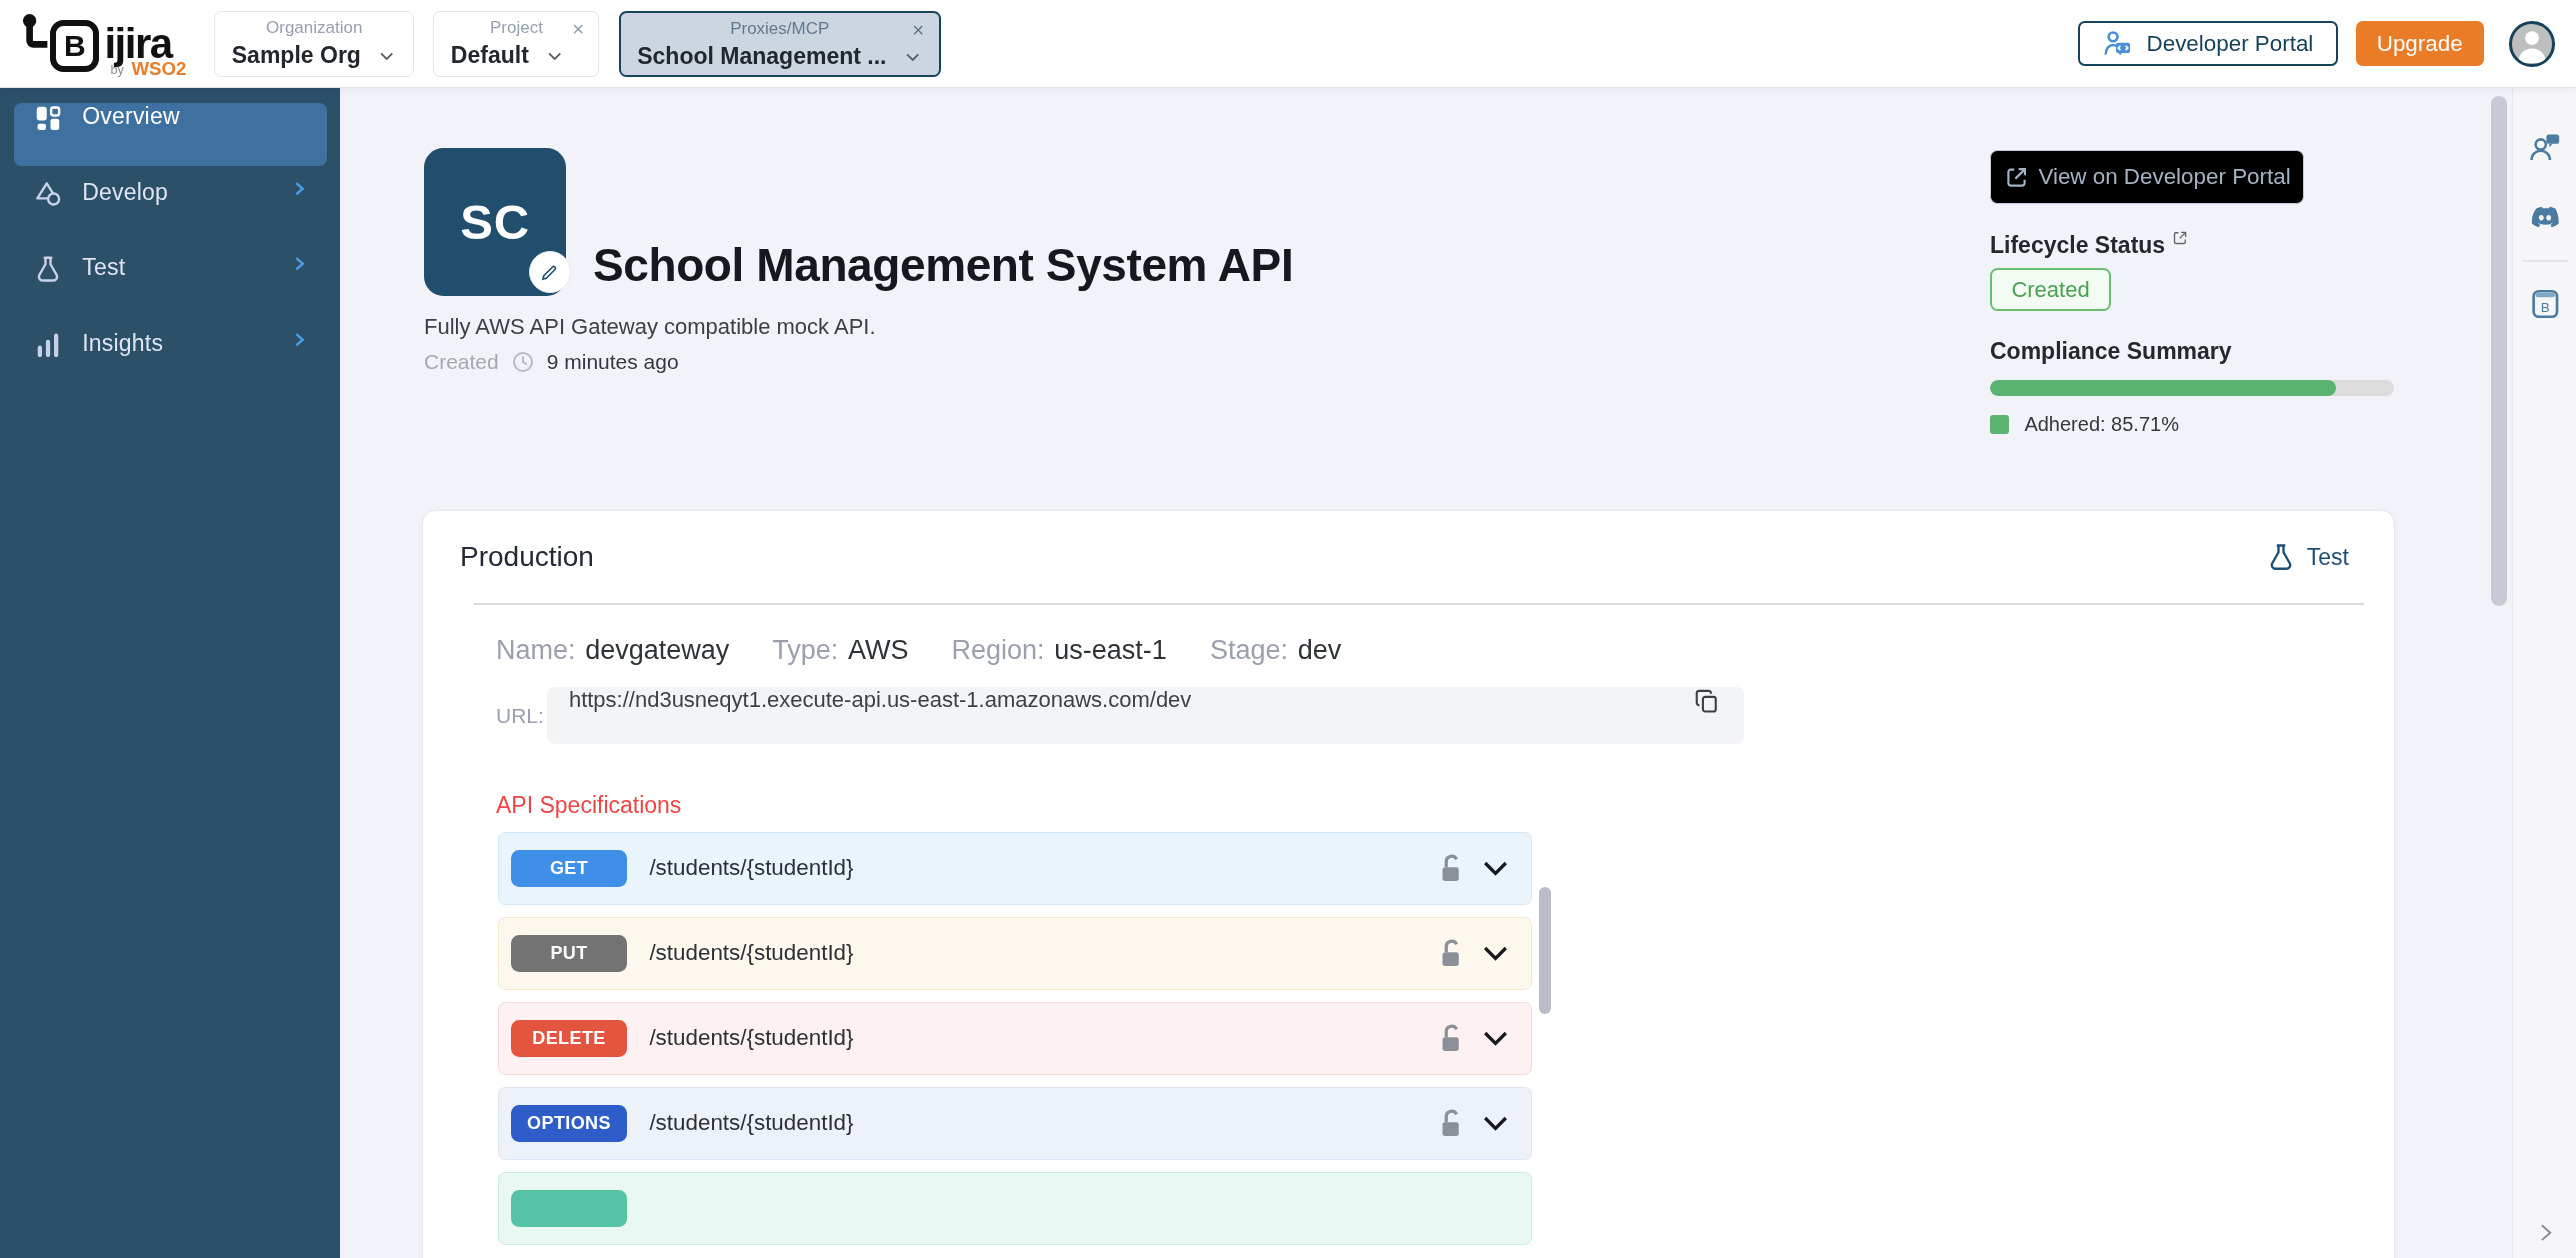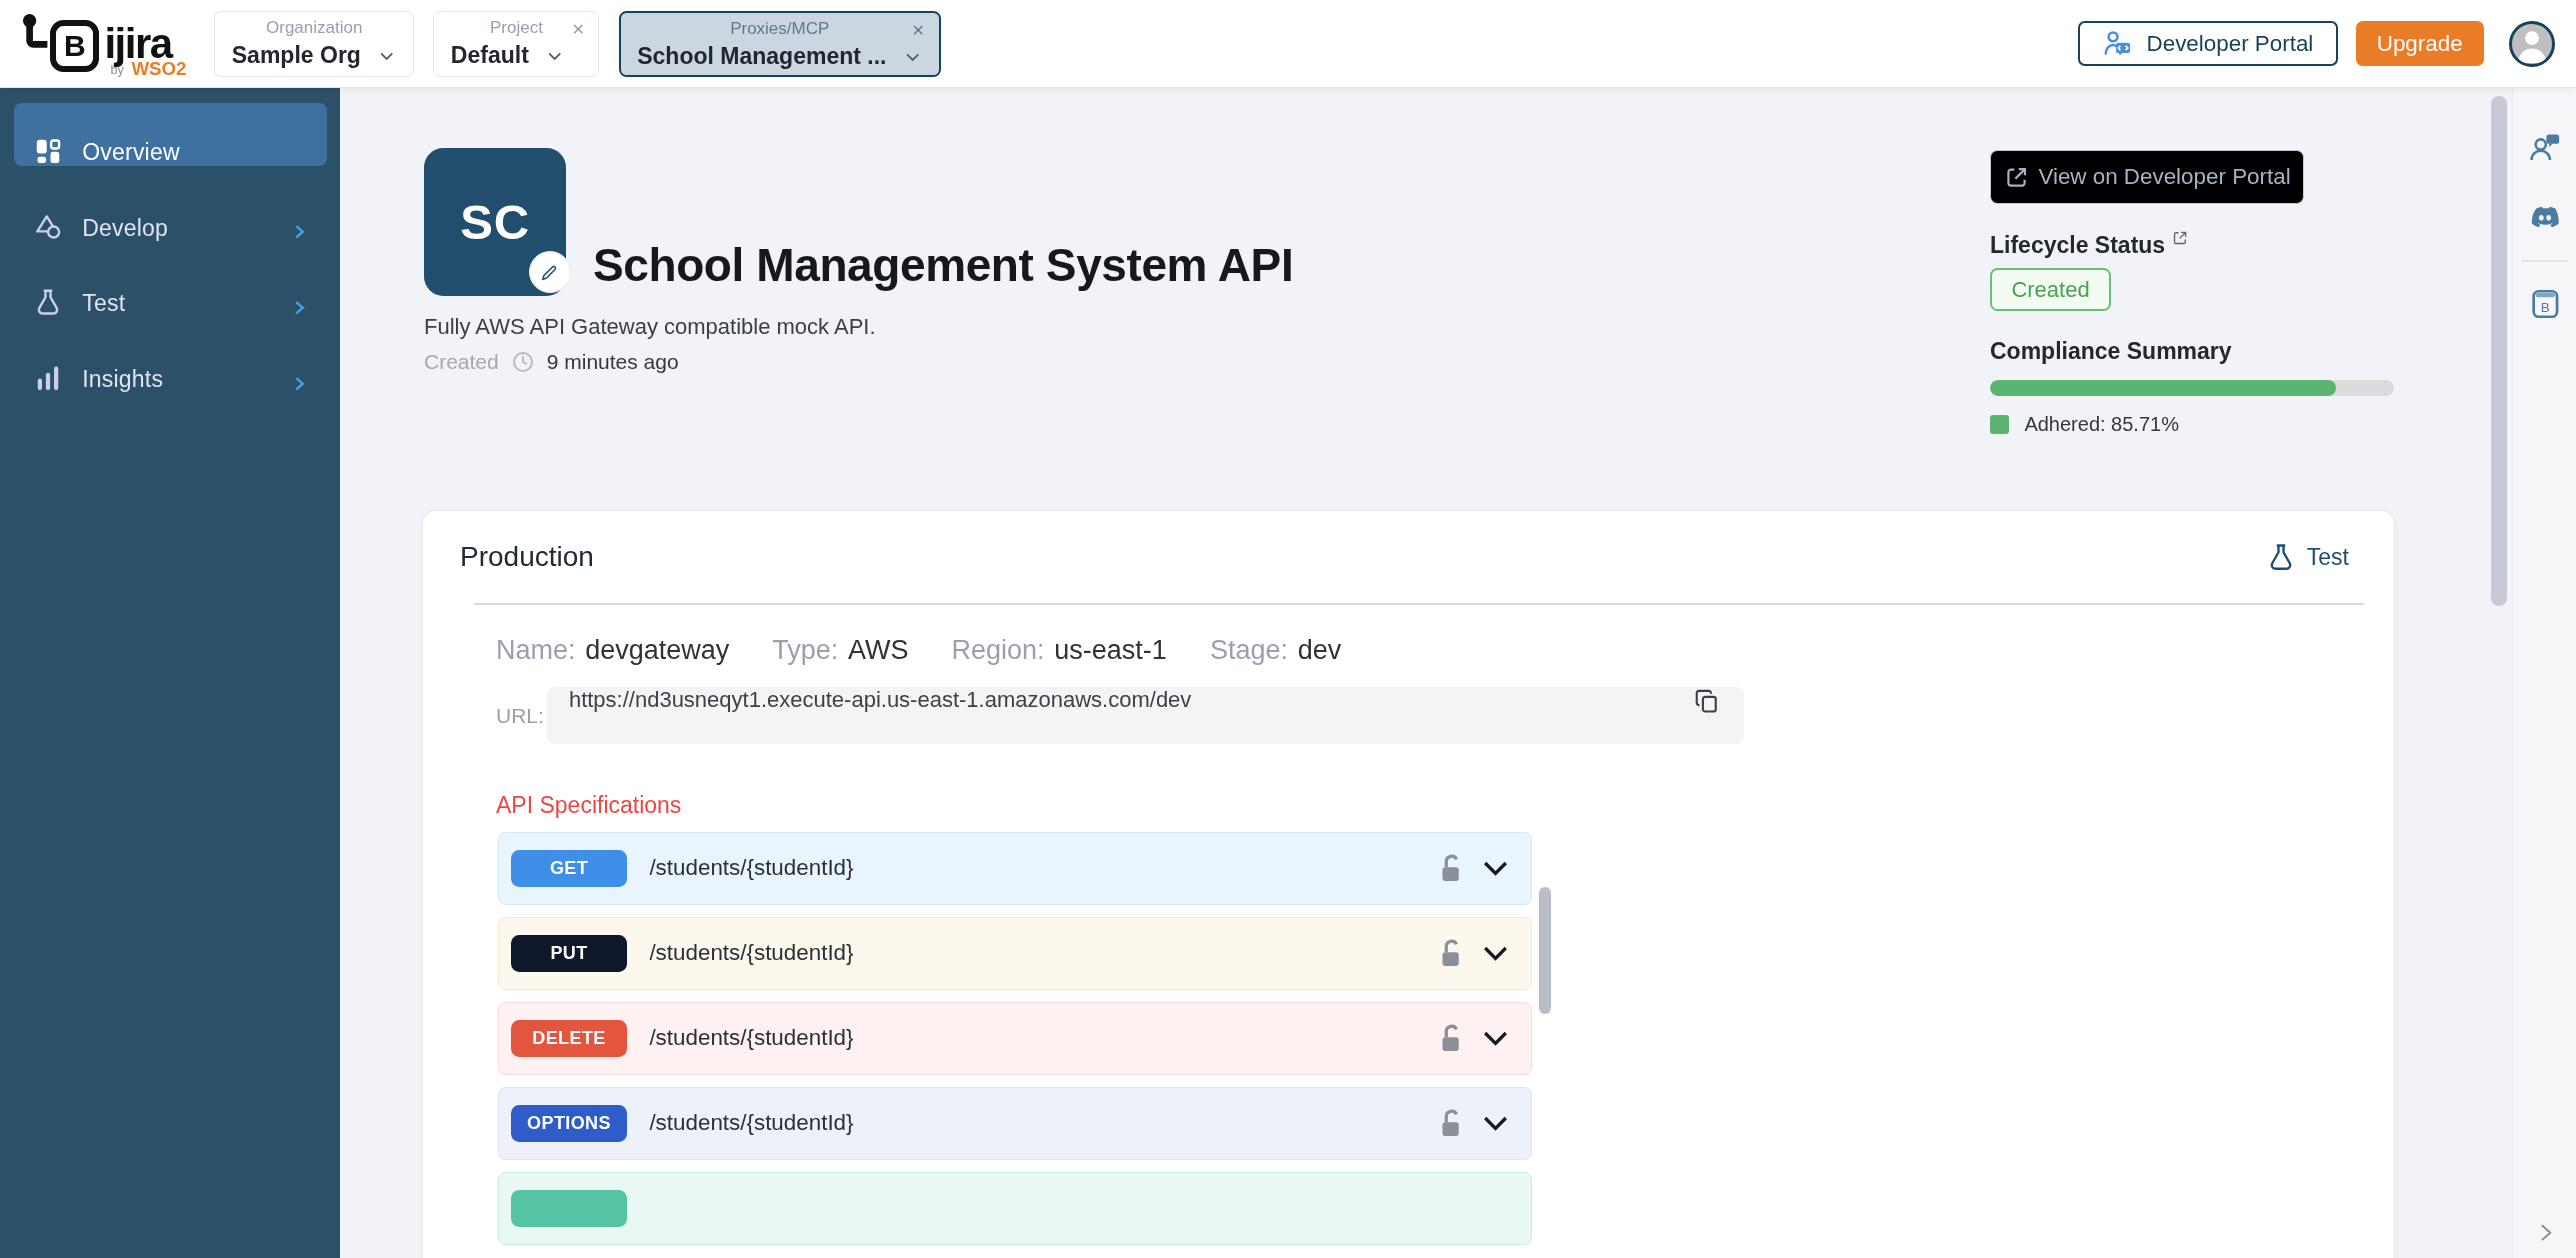--- a/index.html
+++ b/index.html
@@ -58,21 +58,21 @@
     border:3.7px solid #16425b; overflow:hidden; cursor:pointer; position:relative;
   }
   .avatar svg { position:absolute; left:50%; top:54%; transform:translate(-50%,-50%); }
 
   
   .sidebar {
     position:absolute; left:0; top:88px; width:340px; bottom:0;
     background:#2d5069; padding:15px 13.5px; z-index:10;
   }
   .nav-item {
-    height:63px; border-radius:7.5px; display:flex; align-items:flex-end;
+    height:63px; border-radius:7.5px; display:flex; align-items:flex-start;
     padding:0 18px 0 19.4px; margin-bottom:12.7px; cursor:pointer; color:#dfe5f2;
   }
   .nav-item.active { background:#3e70a0; color:#fff; }
   .nav-icon { width:30px; height:30px; margin-right:19.4px; flex:none; }
   .nav-icon svg { width:30px; height:30px; }
   .nav-label { font-size:23px; letter-spacing:0.2px; flex:1; }
   .nav-chev { width:19.4px; height:19.4px; stroke:#4aa0e8; stroke-width:3; fill:none; }
 
   
   .right-rail {
@@ -408,21 +408,21 @@
       <svg width="30" height="33" viewBox="0 0 24 26">
         <path d="M9 12 V7.5 a4.3 4.3 0 0 1 8.2-1.8" fill="none" stroke="#8b9098" stroke-width="2.6"></path>
         <rect x="6" y="12" width="13" height="11" rx="2.2" fill="#8b9098"></rect>
       </svg>
       <svg width="33" height="33" viewBox="0 0 24 24">
         <path d="M4.5 8 L12 15.5 L19.5 8" fill="none" stroke="#17191c" stroke-width="2.4"></path>
       </svg>
     </span>
   </div>
       <div class="ep-row" style="background: rgb(253, 248, 238); border-color: rgb(248, 231, 201);">
-    <span class="ep-pill" style="background: #0f172a;">PUT</span>
+    <span class="ep-pill" style="background: #737373;">PUT</span>
     <span class="ep-path">/students/{studentId}</span>
     <span class="ep-actions">
       <svg width="30" height="33" viewBox="0 0 24 26">
         <path d="M9 12 V7.5 a4.3 4.3 0 0 1 8.2-1.8" fill="none" stroke="#8b9098" stroke-width="2.6"></path>
         <rect x="6" y="12" width="13" height="11" rx="2.2" fill="#8b9098"></rect>
       </svg>
       <svg width="33" height="33" viewBox="0 0 24 24">
         <path d="M4.5 8 L12 15.5 L19.5 8" fill="none" stroke="#17191c" stroke-width="2.4"></path>
       </svg>
     </span>

